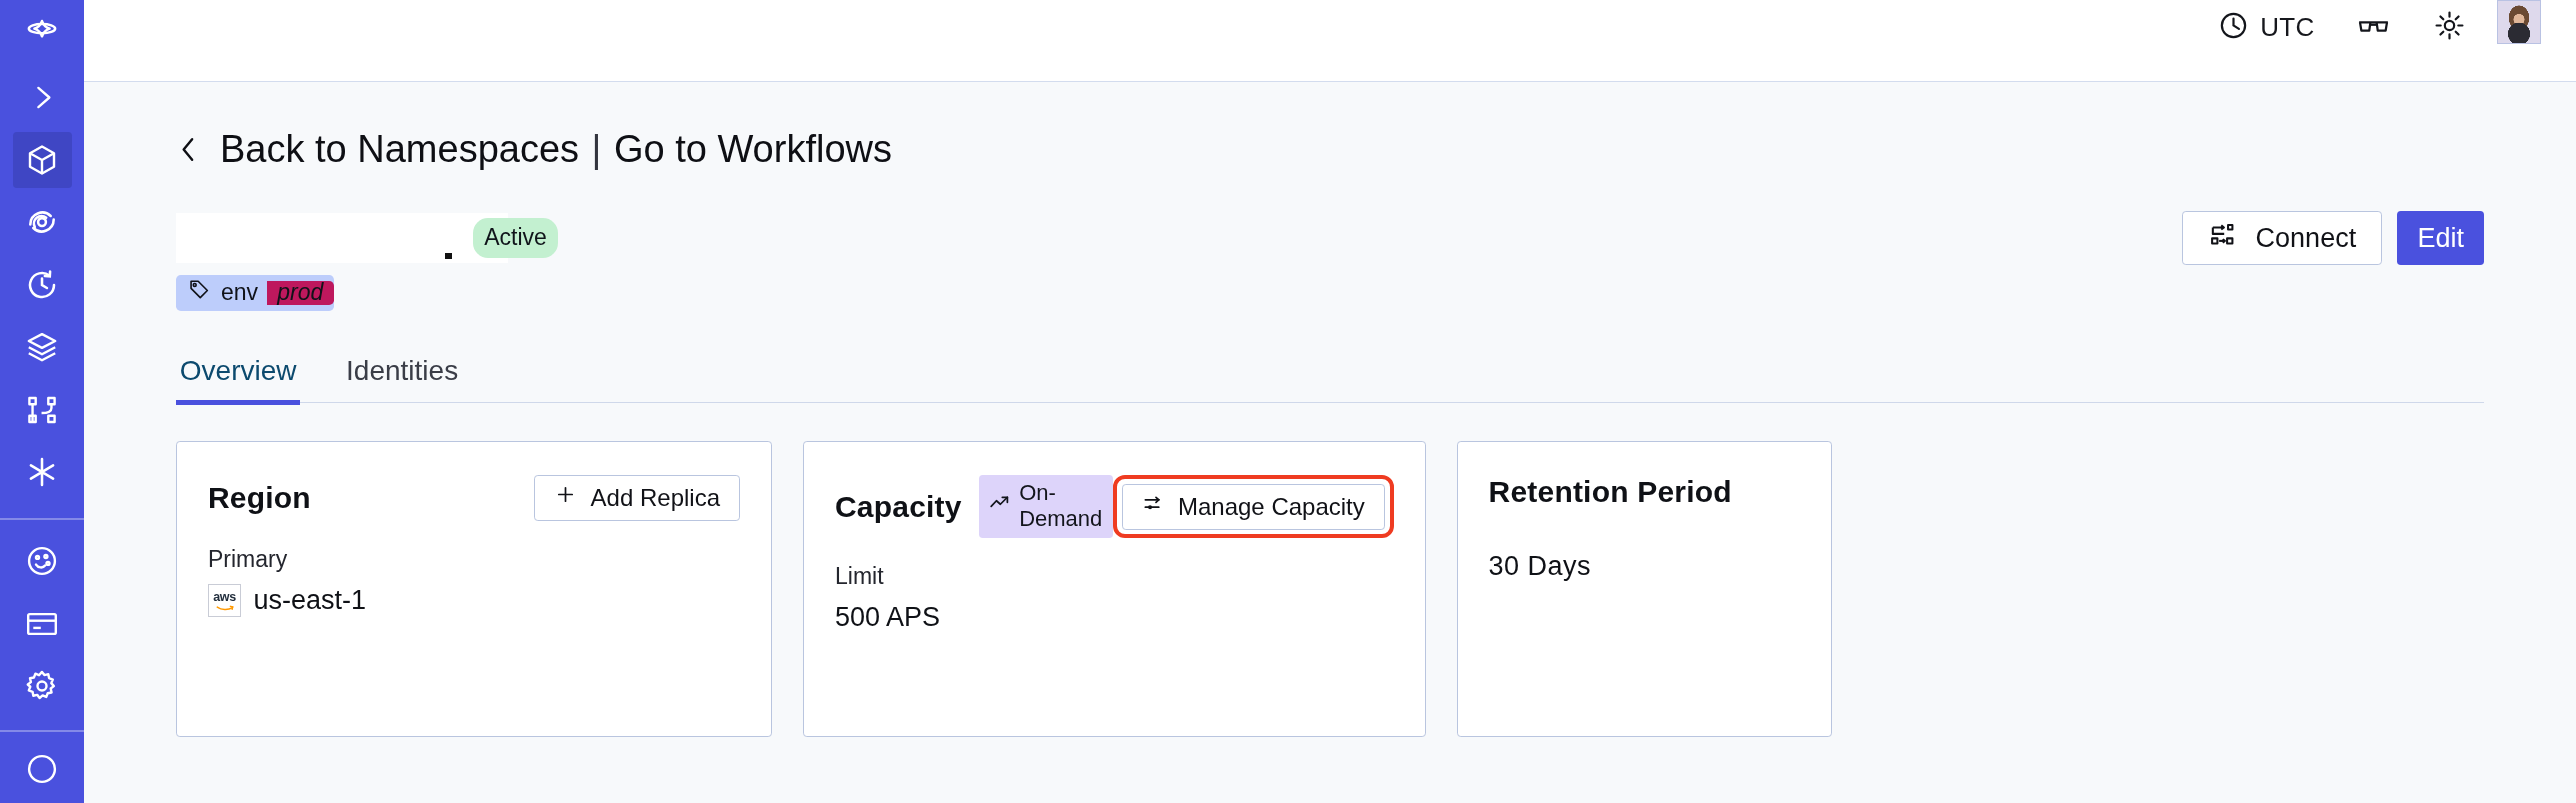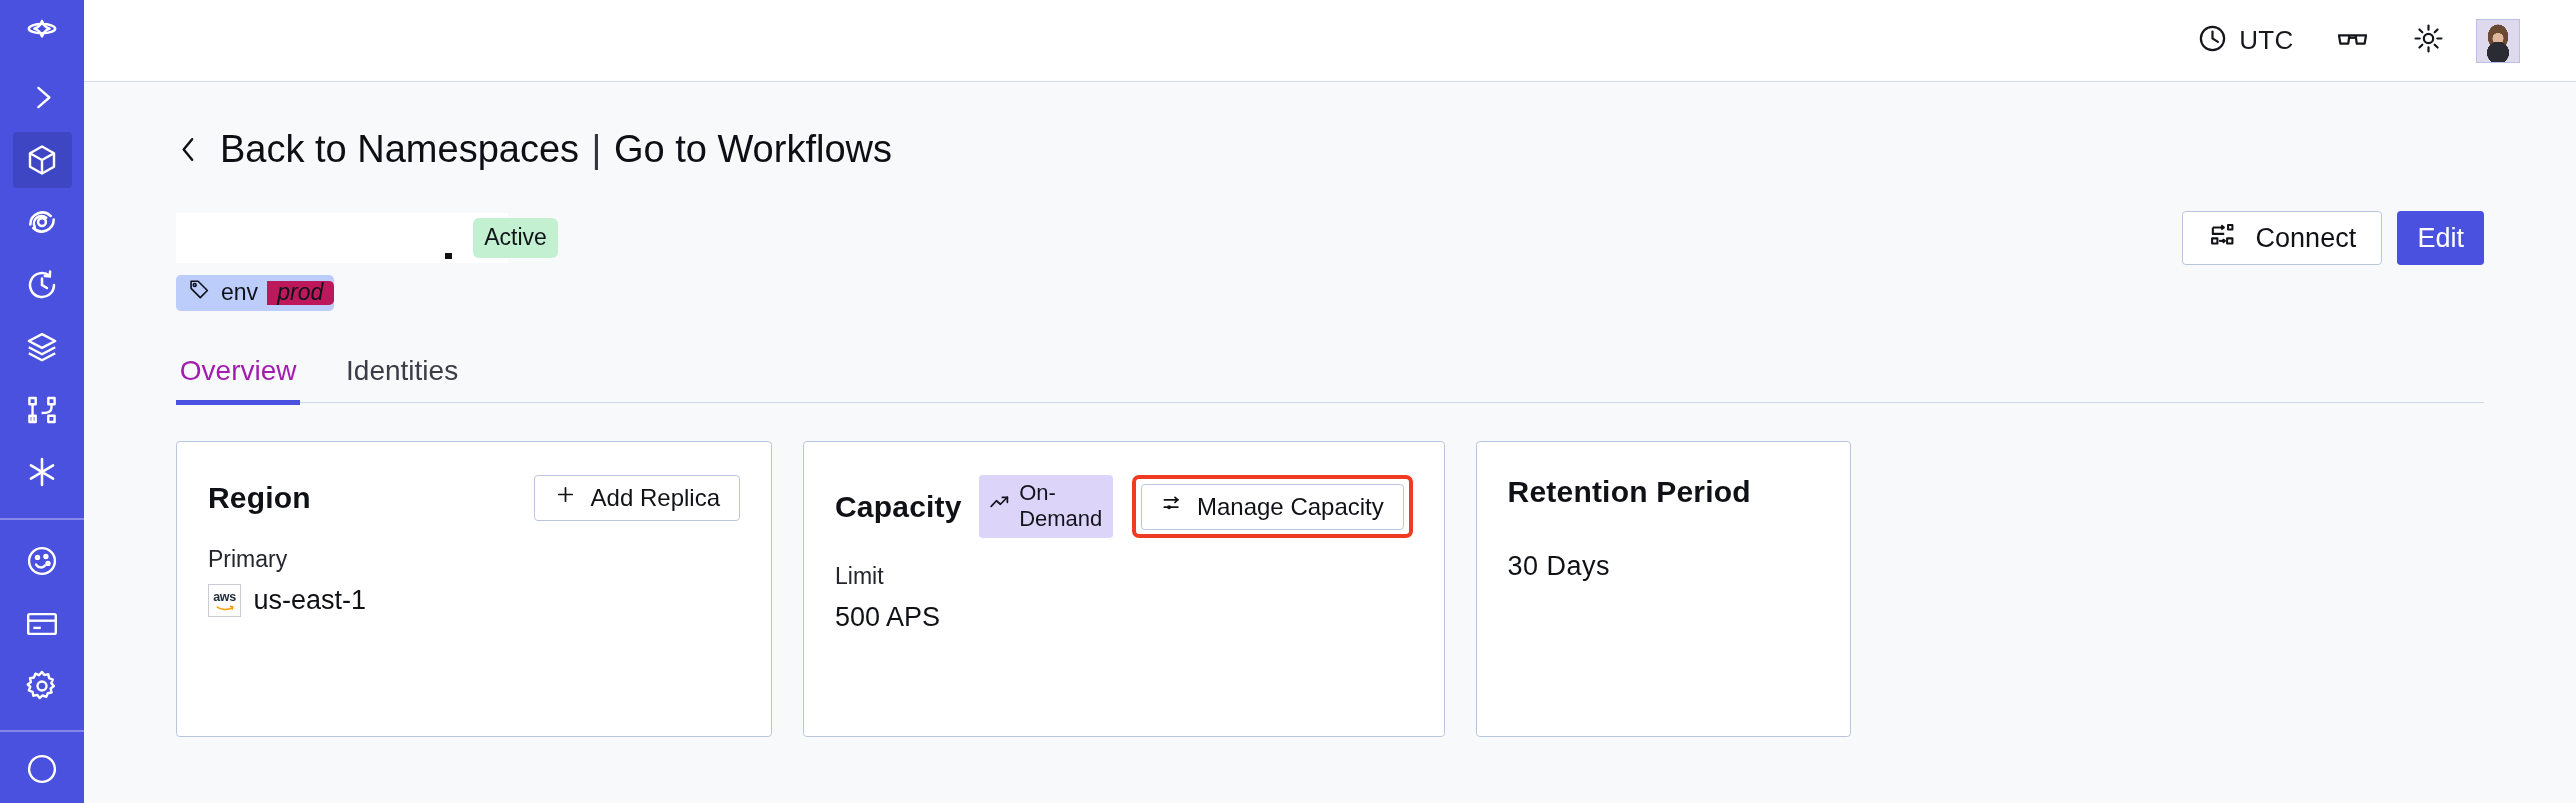--- a/index.html
+++ b/index.html
@@ -41,22 +41,22 @@
   }
 
   
   .main { flex: 1 1 auto; height: 804px; display: flex; flex-direction: column; min-width: 0; }
 
   
   .topbar {
     height: 82px; flex: 0 0 82px;
     background: #ffffff;
     border-bottom: 1.9px solid #d3dcee;
-    display: flex; align-items: center; justify-content: flex-end;
-    padding-right: 56px;
+    display: flex; justify-content: flex-end;
+    padding-right: 35px;
     gap: 0;
   }
   .tb-item {
     display: flex; align-items: center; gap: 11.5px;
     color: #111217;
     cursor: pointer;
     padding: 0 21px;
     height: 54px;
   }
   .tb-text { font-size: 26px; letter-spacing: 0.2px; color: #17181d; }
@@ -96,21 +96,21 @@
   }
   .title-dot {
     width: 6.7px; height: 6.7px; background: #111; margin-left: -63px; margin-top: 36px;
   }
   .badge-active {
     margin-left: 21px;
     background: #c3f0d0;
     color: #10141a;
     font-size: 23px;
     padding: 5.8px 11.5px 7.7px 11.5px;
-    border-radius: 6px;
+    border-radius: 15px;
   }
   .title-actions { margin-left: auto; display: flex; align-items: center; gap: 15.3px; }
   .btn-connect {
     display: flex; align-items: center; gap: 19px;
     background: #fff;
     border: 1.9px solid #b9c5df;
     border-radius: 3.8px;
     padding: 0 25px;
     height: 54px;
     font-size: 27px; color: #111217;
@@ -148,21 +148,21 @@
     gap: 42px;
     border-bottom: 1.9px solid #cfd8ea;
     position: relative;
   }
   .tab {
     font-size: 28px; color: #3a3d47;
     padding: 0 3.8px 15.3px 3.8px;
     cursor: pointer;
     position: relative;
   }
-  .tab.active { color: #a21caf; }
+  .tab.active { color: #0c4a6e; }
   .tab.active::after {
     content: ""; position: absolute;
     left: 0; right: 0; bottom: -2.9px; height: 4.8px;
     background: #4a51de;
   }
 
   
   .cards {
     margin-top: 38px;
     display: flex; gap: 31px;
@@ -197,25 +197,24 @@
     border: 1.9px solid #b9c5df;
     border-radius: 3.8px;
     padding: 0 19px;
     height: 46px;
     font-size: 24px; color: #111217;
     cursor: pointer;
     white-space: nowrap;
   }
   .highlight-box {
     border: 4.8px solid #ef3b21;
-    border-radius: 7px;
+    border-radius: 12px;
     padding: 4.8px;
     display: inline-block;
     line-height: 0;
-    margin-left: 19px;
   }
   .card-sub { font-size: 23px; color: #24262e; margin-top: 25px; }
   .card-value {
     font-size: 27px; color: #0f1116;
     margin-top: 11.5px;
     display: flex; align-items: center; gap: 12.5px;
   }
   .card-value.spaced { margin-top: 27px; letter-spacing: 0.5px; }
   .aws-badge {
     width: 33px; height: 33px;

